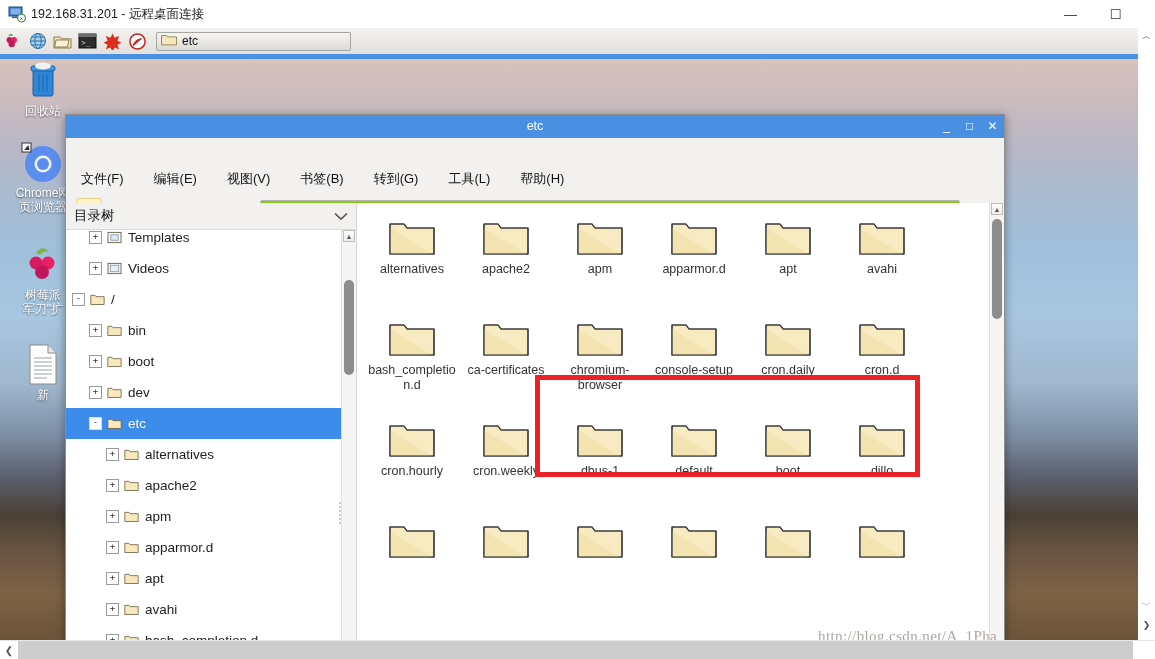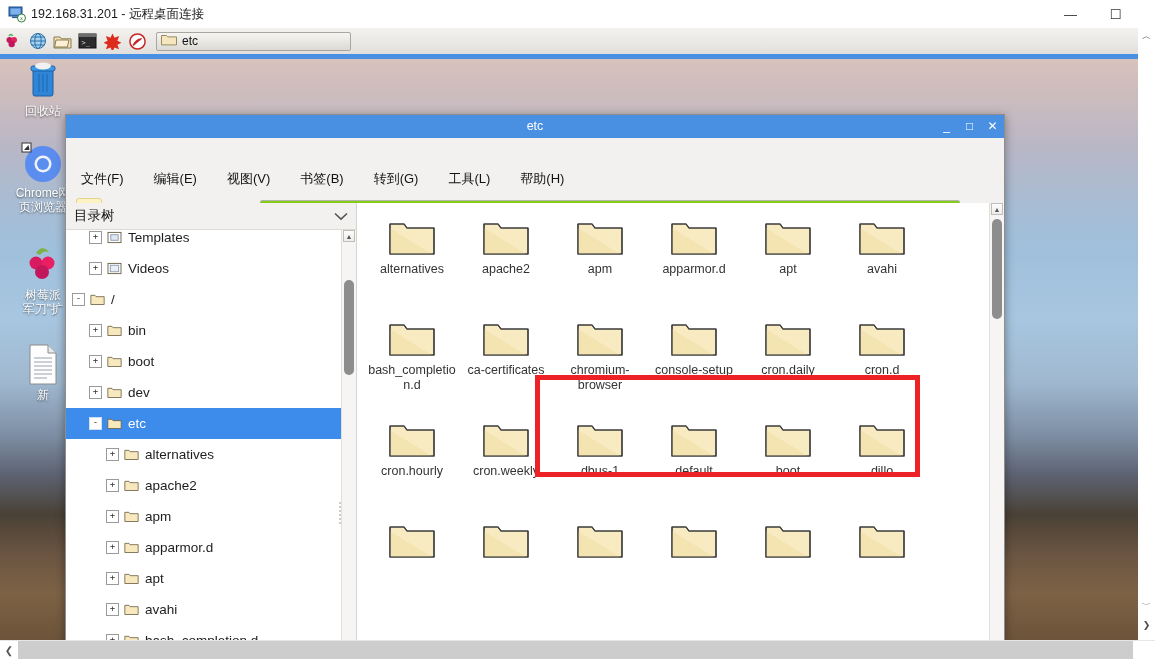--- a/index.html
+++ b/index.html
@@ -719,20 +719,21 @@
 
           <div class="vscroll" style="right:0;">
             <div class="vsb-arrow" style="top:0;">▲</div>
             <div class="vsb-thumb" style="top:16px;height:100px;"></div>
           </div>
         </div>
       </div>
     </div>
   </div>
 
+  <div class="watermark">http://blog.csdn.net/A_1Pha</div>
 
   <div class="rdp-vnav">
     <div class="a" style="top:0;">︿</div>
     <div class="a" style="top:569px;">﹀</div>
     <div class="a" style="top:588px;">❯</div>
   </div>
 
   <div class="rdp-hscroll">
     <div class="hsb-arrow">❮</div>
     <div class="hsb-track"></div>

